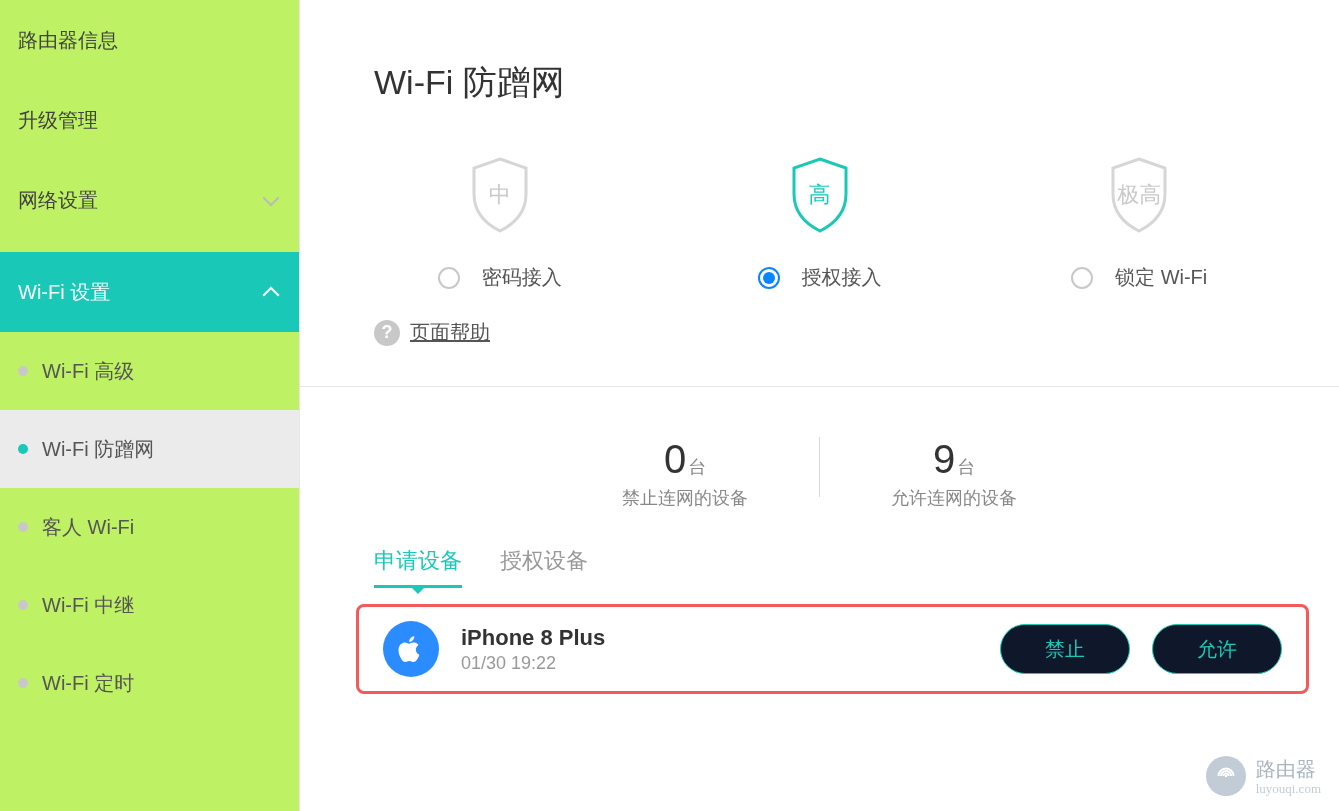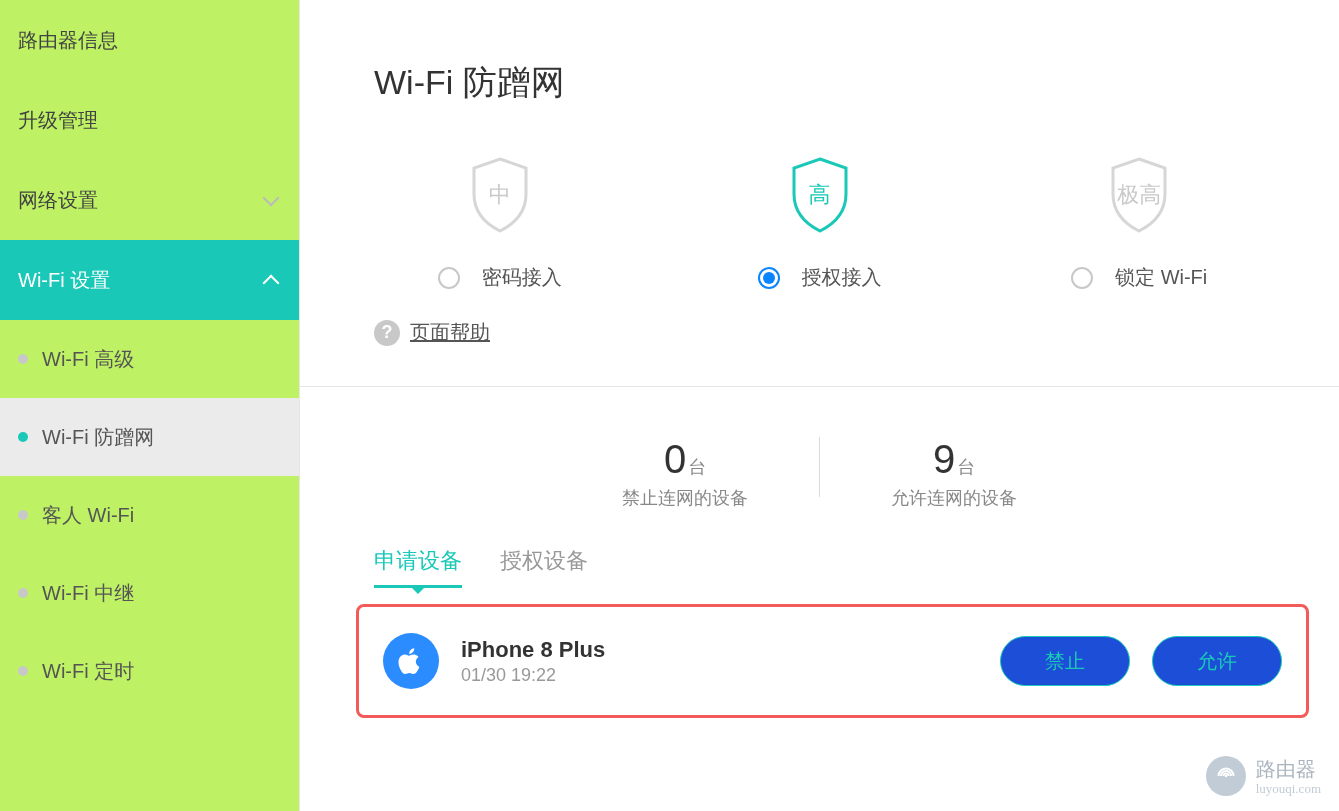--- a/index.html
+++ b/index.html
@@ -25,20 +25,21 @@
     justify-content: space-between;
     padding: 0 18px;
     height: 80px;
     font-size: 20px;
     color: #424242;
     cursor: pointer;
   }
   .side-item.active {
     background: #19c8b7;
     color: #fff;
+    margin-top: 12px;
   }
   .side-sub {
     display: flex;
     align-items: center;
     padding: 16px 18px;
     height: 78px;
     font-size: 20px;
     color: #555;
     cursor: pointer;
   }
@@ -152,35 +153,35 @@
     content:""; position:absolute; left:50%; transform:translateX(-50%);
     bottom:-8px; width:0; height:0;
     border-left:6px solid transparent;
     border-right:6px solid transparent;
     border-top:6px solid #19c8b7;
   }
   .device-card {
     margin: 18px 30px 0 56px;
     border: 3px solid #f35a5a;
     border-radius: 8px;
-    padding: 26px 24px;
+    padding: 14px 24px;
     display:flex; align-items:center; justify-content:space-between;
   }
   .device-left { display:flex; align-items:center; gap: 22px; }
   .dev-icon {
     width:56px; height:56px; border-radius:50%;
     background:#2b8cff; display:flex; align-items:center; justify-content:center;
   }
   .dev-icon svg { width: 26px; height: 30px; fill:#fff; }
   .dev-name { font-size: 22px; font-weight:600; color:#333; }
   .dev-time { font-size: 18px; color:#999; margin-top:2px; }
   .dev-actions { display:flex; gap: 22px; }
   .pill-btn {
     width: 130px; height: 50px; border-radius: 26px;
-    border: 1.5px solid #19c8b7; color:#19c8b7; background:#1d4ed8;
+    border: 1.5px solid #19c8b7; color:#19c8b7; background:#0f172a;
     font-size: 20px; cursor:pointer;
     display:flex; align-items:center; justify-content:center;
   }
   .brand {
     position: fixed; right: 18px; bottom: 14px;
     display:flex; align-items:flex-start; gap:10px;
     color:#9aa7b3; font-size:20px;
     opacity:.85;
     font-family:Liberation Serif, serif;
   }

